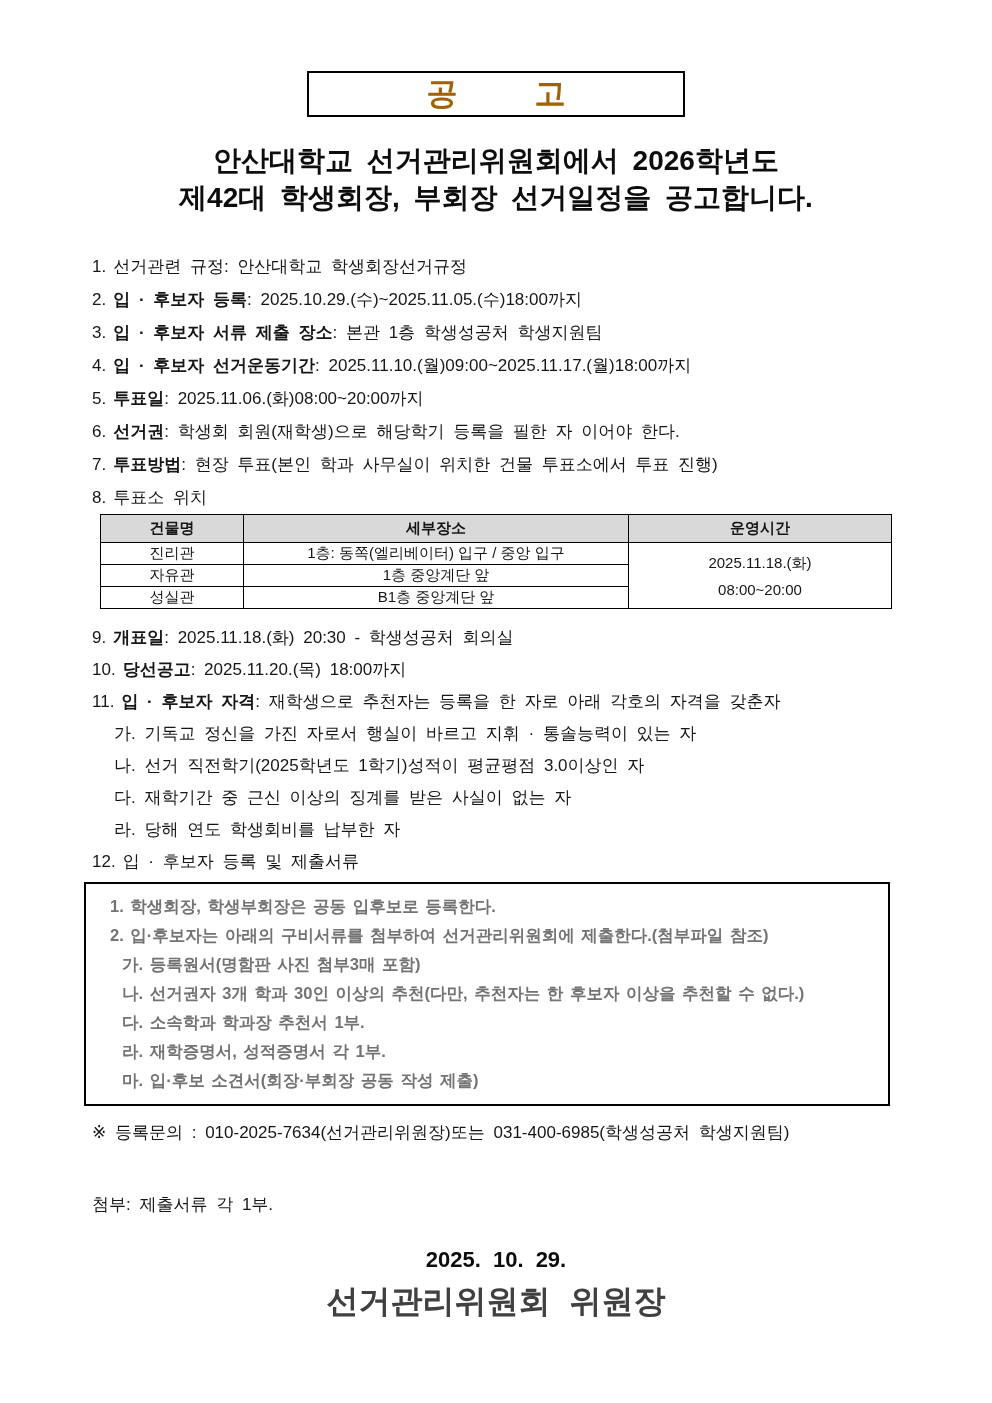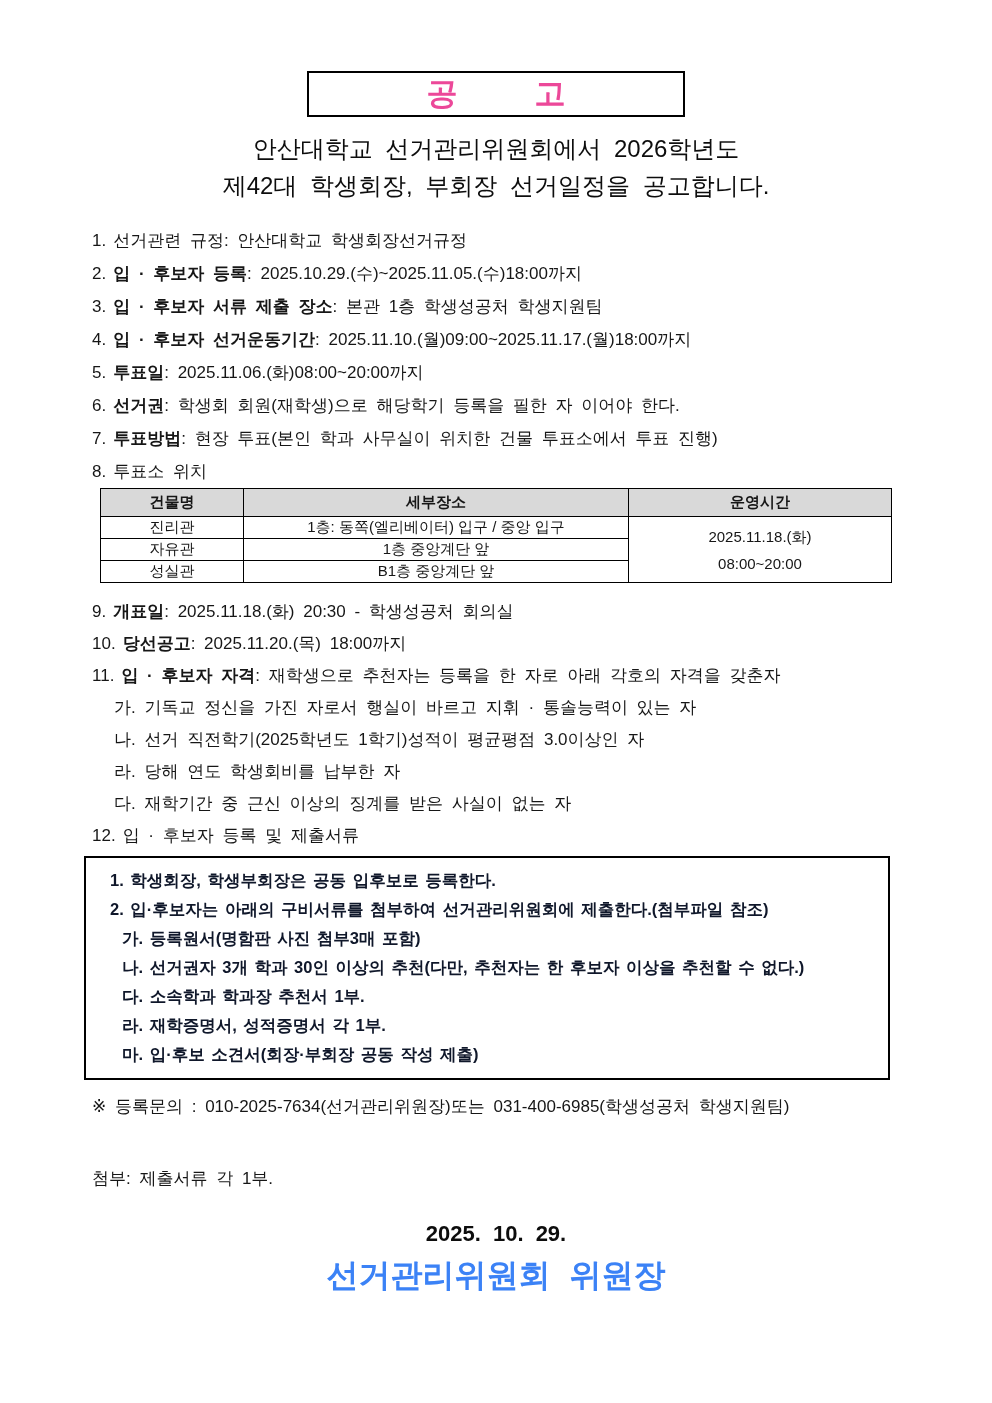--- a/index.html
+++ b/index.html
@@ -22,38 +22,38 @@
     width: 378px;
     height: 46px;
     border: 2px solid #000;
     display: flex;
     align-items: center;
     justify-content: center;
   }
   .gonggo-box span {
     font-size: 31px;
     font-weight: bold;
-    color: #ec4899;
+    color: #a16207;
     letter-spacing: 1.1em;
     padding-left: 1.1em; 
     white-space: pre;
   }
   
   .main-title {
-    margin-top: 13px;
-    text-align: center;
-    font-size: 24px;
-    font-weight: normal;
+    margin-top: 25px;
+    text-align: center;
+    font-size: 28px;
+    font-weight: bold;
     line-height: 37px;
     color: #0d0d0d;
     word-spacing: 6px;
   }
   
   .list {
-    margin: 20px 40px 0 92px;
+    margin: 34px 40px 0 92px;
     font-size: 17px;
   }
   .list .li {
     line-height: 33px;
     height: 33px;
     white-space: nowrap;
     word-spacing: 4px;
   }
   .list2 .li { line-height: 32px; height: 32px; }
   .li .num { margin-right: 7px; }
@@ -86,21 +86,21 @@
   td.hours-cell div { line-height: 27px; text-align: center; }
   
   .list2 { margin-top: 13px; }
   
   .req-box {
     margin: 4px 102px 0 84px;
     border: 2px solid #000;
     padding: 8px 10px 9px 10px;
     font-size: 16.5px;
     font-weight: 600;
-    color: #0f172a;
+    color: #737373;
   }
   .req-box .line {
     line-height: 29px;
     white-space: nowrap;
     word-spacing: 2px;
   }
   .req-box .line.main { padding-left: 14px; }
   .req-box .line.sub  { padding-left: 26px; }
   
   .contact {
@@ -120,21 +120,21 @@
     font-size: 22px;
     font-weight: bold;
     color: #0d0d0d;
     word-spacing: 6px;
   }
   .footer-signature {
     margin-top: 7px;
     text-align: center;
     font-size: 32px;
     font-weight: bold;
-    color: #3b82f6;
+    color: #404040;
     word-spacing: 10px;
   }
 </style>
 </head>
 <body>
 
 <div class="page">
 
   <div class="gonggo-box">
     <span>공 고</span>
@@ -188,22 +188,22 @@
       </tr>
     </tbody>
   </table>
 
   <div class="list list2">
     <div class="li"><span class="num">9.</span><span class="lbl">개표일</span><span class="rest">: 2025.11.18.(화) 20:30 - 학생성공처 회의실</span></div>
     <div class="li"><span class="num">10.</span><span class="lbl">당선공고</span><span class="rest">: 2025.11.20.(목) 18:00까지</span></div>
     <div class="li"><span class="num">11.</span><span class="lbl">입 · 후보자 자격</span><span class="rest">: 재학생으로 추천자는 등록을 한 자로 아래 각호의 자격을 갖춘자</span></div>
     <div class="li sub">가. 기독교 정신을 가진 자로서 행실이 바르고 지휘 · 통솔능력이 있는 자</div>
     <div class="li sub">나. 선거 직전학기(2025학년도 1학기)성적이 평균평점 3.0이상인 자</div>
+    <div class="li sub">다. 재학기간 중 근신 이상의 징계를 받은 사실이 없는 자</div>
     <div class="li sub">라. 당해 연도 학생회비를 납부한 자</div>
-    <div class="li sub">다. 재학기간 중 근신 이상의 징계를 받은 사실이 없는 자</div>
     <div class="li"><span class="num">12.</span><span class="rest">입 · 후보자 등록 및 제출서류</span></div>
   </div>
 
   <div class="req-box">
     <div class="line main">1. 학생회장, 학생부회장은 공동 입후보로 등록한다.</div>
     <div class="line main">2. 입·후보자는 아래의 구비서류를 첨부하여 선거관리위원회에 제출한다.(첨부파일 참조)</div>
     <div class="line sub">가. 등록원서(명함판 사진 첨부3매 포함)</div>
     <div class="line sub">나. 선거권자 3개 학과 30인 이상의 추천(다만, 추천자는 한 후보자 이상을 추천할 수 없다.)</div>
     <div class="line sub">다. 소속학과 학과장 추천서 1부.</div>
     <div class="line sub">라. 재학증명서, 성적증명서 각 1부.</div>

